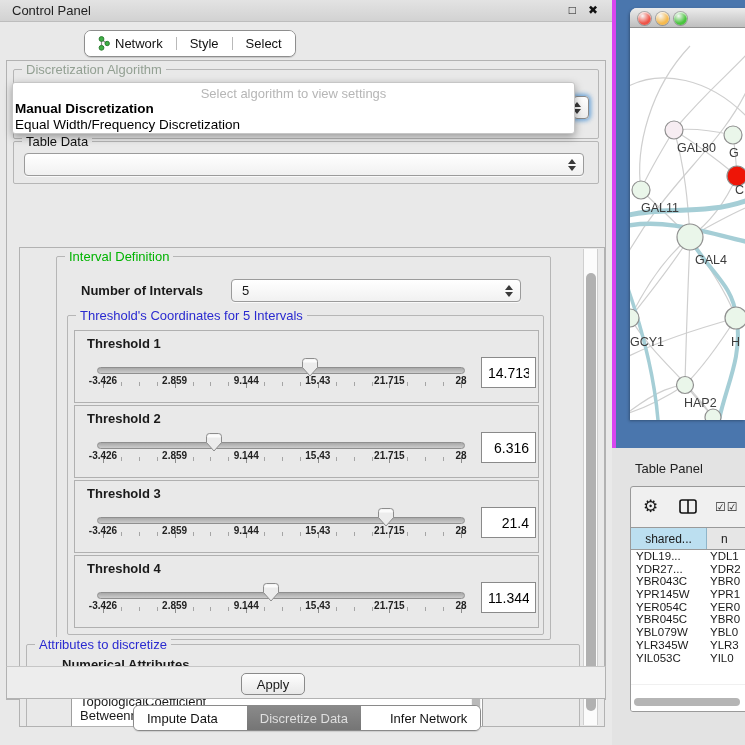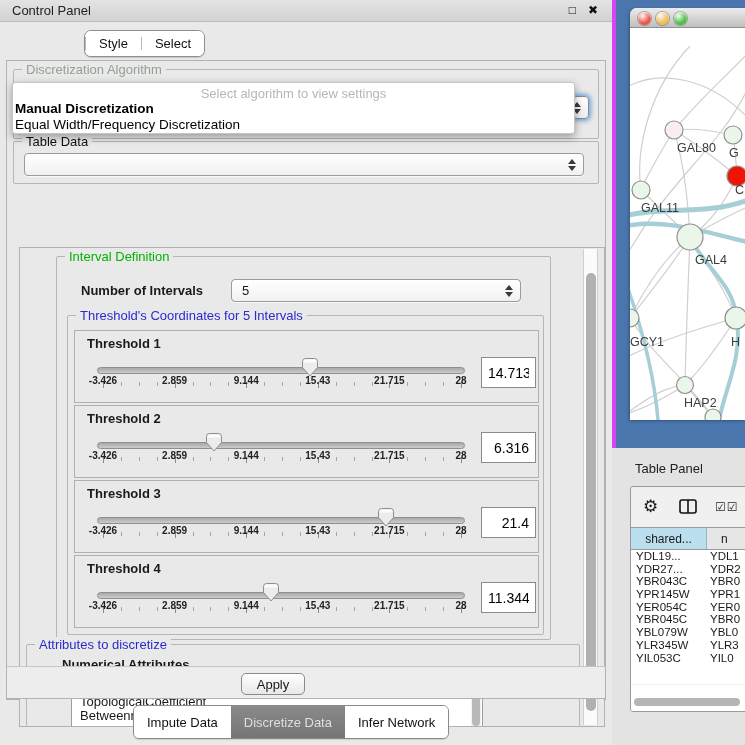--- a/index.html
+++ b/index.html
@@ -88,23 +88,23 @@
   .attr-item{padding:0 0 0 8px;line-height:14.5px;white-space:nowrap;}
   .attr-vsb{position:absolute;right:1px;top:1px;width:10px;height:46px;background:#f2f2f2;}
   .attr-vsb-thumb{position:absolute;left:1px;top:1px;width:8px;height:44px;background:#b9b9b9;border-radius:4px;}
 
   
   .applybar{position:absolute;left:6px;top:666px;width:600px;height:33px;background:#ededed;
     border:1px solid #b2b2b2;border-top:1px solid #c6c6c6;}
   .applybtn{position:absolute;left:234px;top:6px;width:64px;height:22px;
     background:linear-gradient(#fefefe,#e8e8e8);border:1px solid #8a8a8a;border-radius:5px;
     font-size:13px;display:flex;align-items:center;justify-content:center;}
-  .bottomtabs{position:absolute;left:133px;top:705px;height:34px;display:flex;
+  .bottomtabs{position:absolute;left:133px;top:705px;height:26px;display:flex;
     background:#fff;border:1px solid #8a8a8a;border-radius:6px;overflow:hidden;
-    box-shadow:0 1px 1px rgba(0,0,0,.12);}
+    box-shadow:0 1px 1px rgba(0,0,0,.12);gap:16px;}
   .btab{display:flex;align-items:center;padding:0 13px;font-size:13px;color:#111;background:#fff;}
   .btab.active{background:linear-gradient(#8a8a8a,#757575);color:#dfdfdf;}
 
   
   .bluezone{position:absolute;left:616px;top:0;width:129px;height:448px;background:var(--frame-blue);}
   .netwin{position:absolute;left:14px;top:8px;width:115px;height:412px;background:#fff;
     border-radius:7px 0 0 0;overflow:hidden;box-shadow:-1px 1px 3px rgba(0,0,0,.3);}
   .net-titlebar{position:relative;width:100%;height:20px;
     background:linear-gradient(#ececec,#bfbfbf);border-bottom:1px solid #8f8f8f;}
   .light{position:absolute;top:3.5px;width:13px;height:13px;border-radius:50%;
@@ -137,20 +137,30 @@
 <div class="app">
 
   <div class="cp">
     <div class="cp-titlebar">
       <span class="cp-title">Control Panel</span>
       <span class="cp-float">□</span>
       <span class="cp-close">✖</span>
     </div>
 
     <div class="tabstrip" id="topTabs">
+        <div class="tab">
+          <svg width="12" height="15" viewBox="0 0 12 15">
+            <line x1="3.5" y1="3.5" x2="3.5" y2="11.5" stroke="#8a8a8a" stroke-width="1.2"></line>
+            <line x1="3.5" y1="3.5" x2="9" y2="7.5" stroke="#8a8a8a" stroke-width="1.2"></line>
+            <circle cx="3.5" cy="3" r="2.4" fill="#3faf46" stroke="#2c7d31"></circle>
+            <circle cx="3.5" cy="11.8" r="2.4" fill="#3faf46" stroke="#2c7d31"></circle>
+            <circle cx="9.2" cy="7.5" r="2.2" fill="#3faf46" stroke="#2c7d31"></circle>
+          </svg>
+          <span>Network</span>
+        </div>
         <div class="tabsep"></div>
         <div class="tab">
           <span>Style</span>
         </div>
         <div class="tabsep"></div>
         <div class="tab">
           <span>Select</span>
         </div>
       </div>
 

